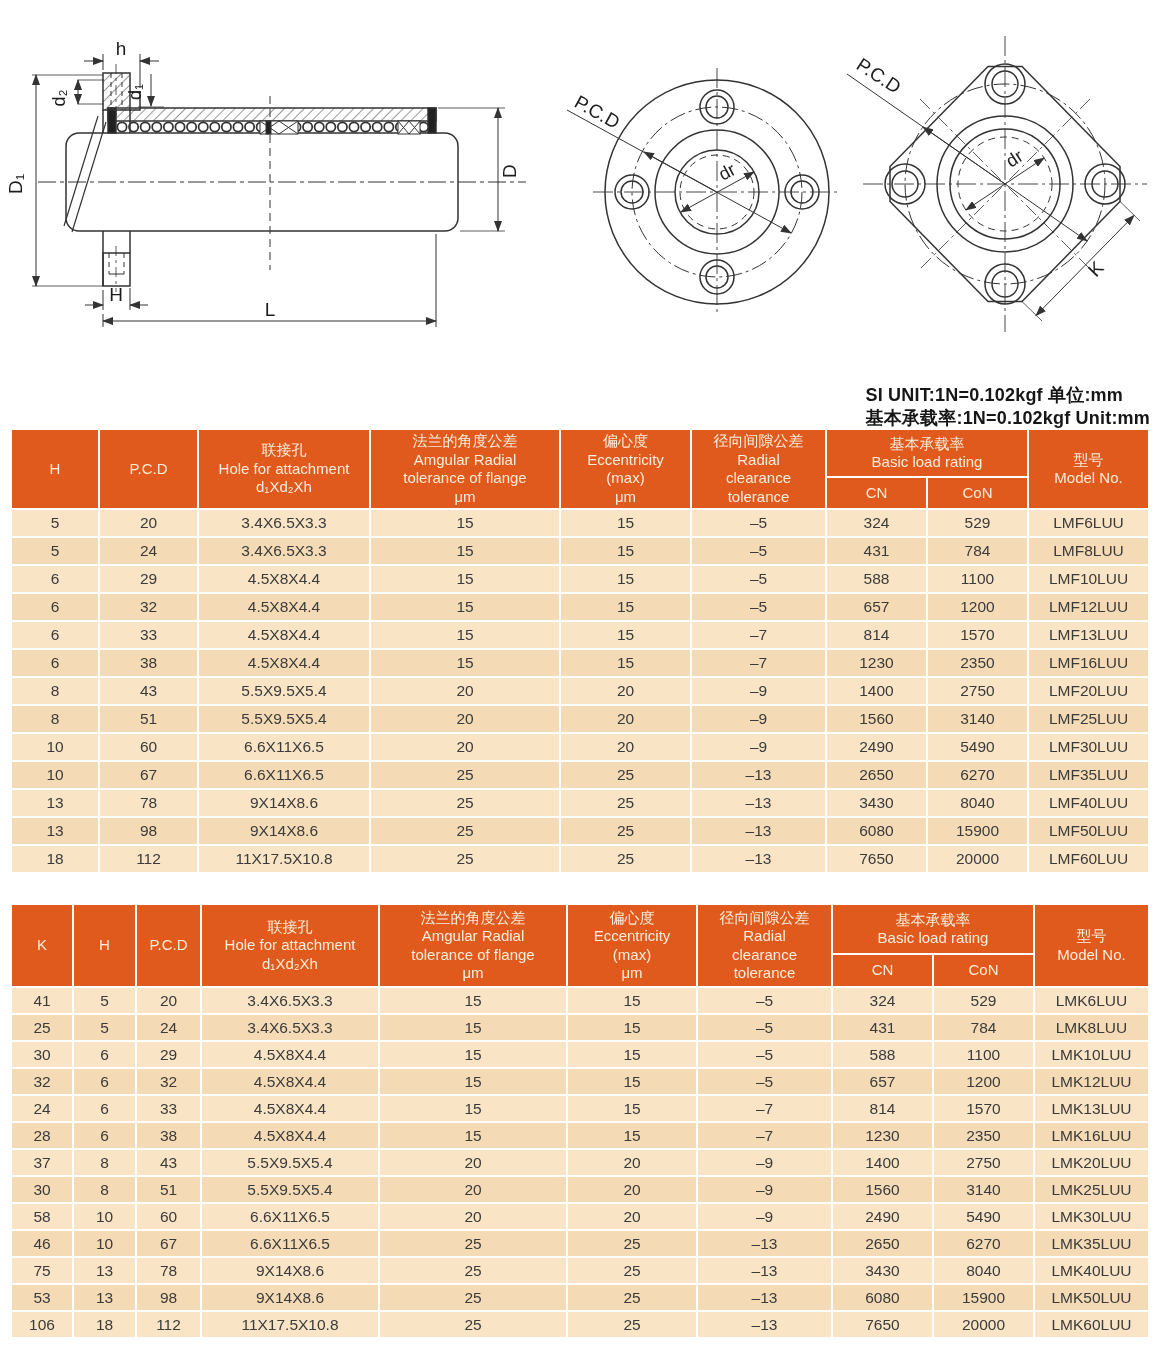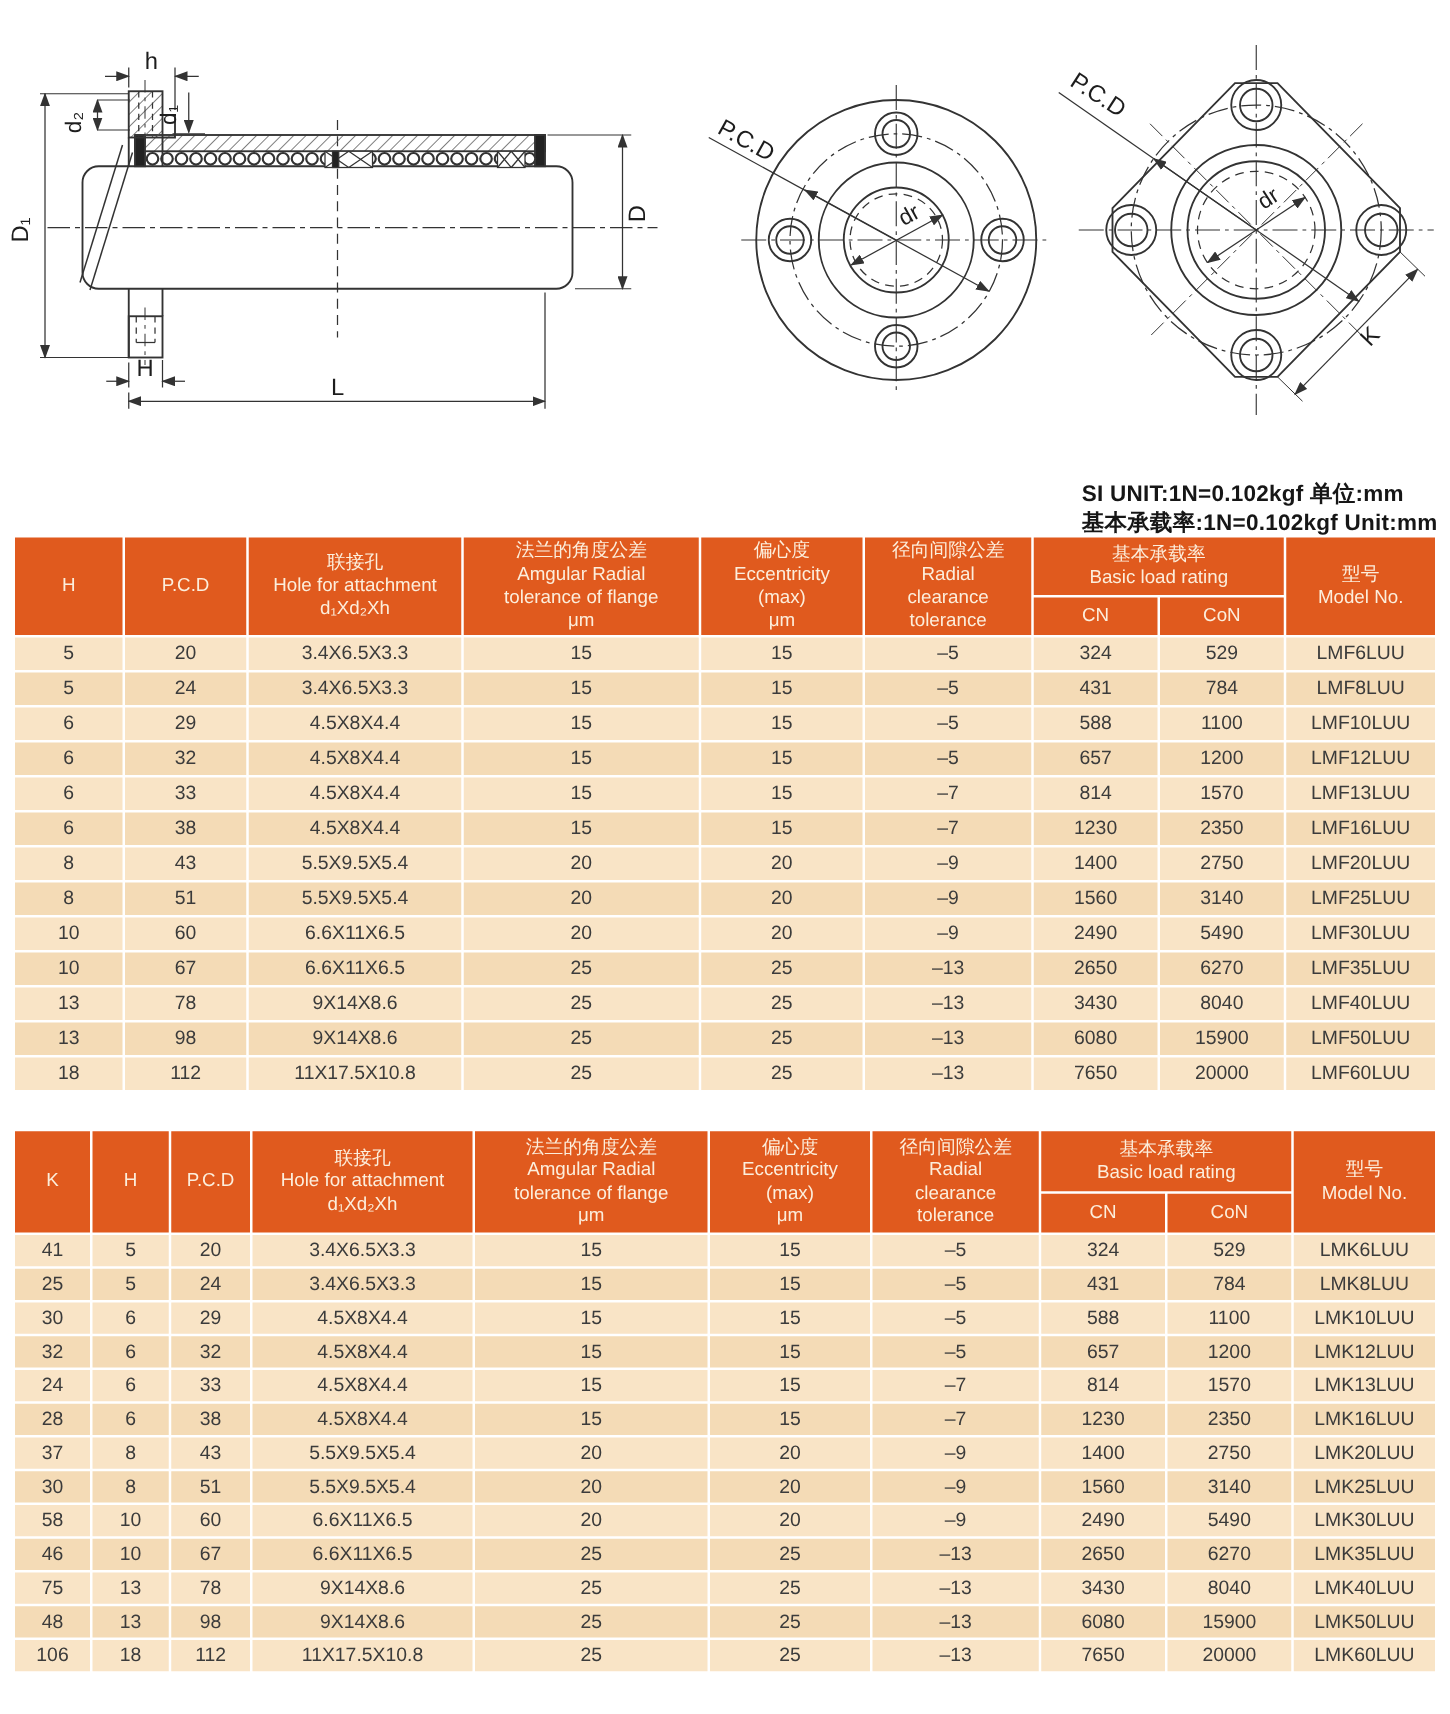--- a/index.html
+++ b/index.html
@@ -577,21 +577,21 @@
           <td>78</td>
           <td>9X14X8.6</td>
           <td>25</td>
           <td>25</td>
           <td>–13</td>
           <td>3430</td>
           <td>8040</td>
           <td>LMK40LUU</td>
         </tr>
         <tr>
-          <td>48</td>
+          <td>53</td>
           <td>13</td>
           <td>98</td>
           <td>9X14X8.6</td>
           <td>25</td>
           <td>25</td>
           <td>–13</td>
           <td>6080</td>
           <td>15900</td>
           <td>LMK50LUU</td>
         </tr>

